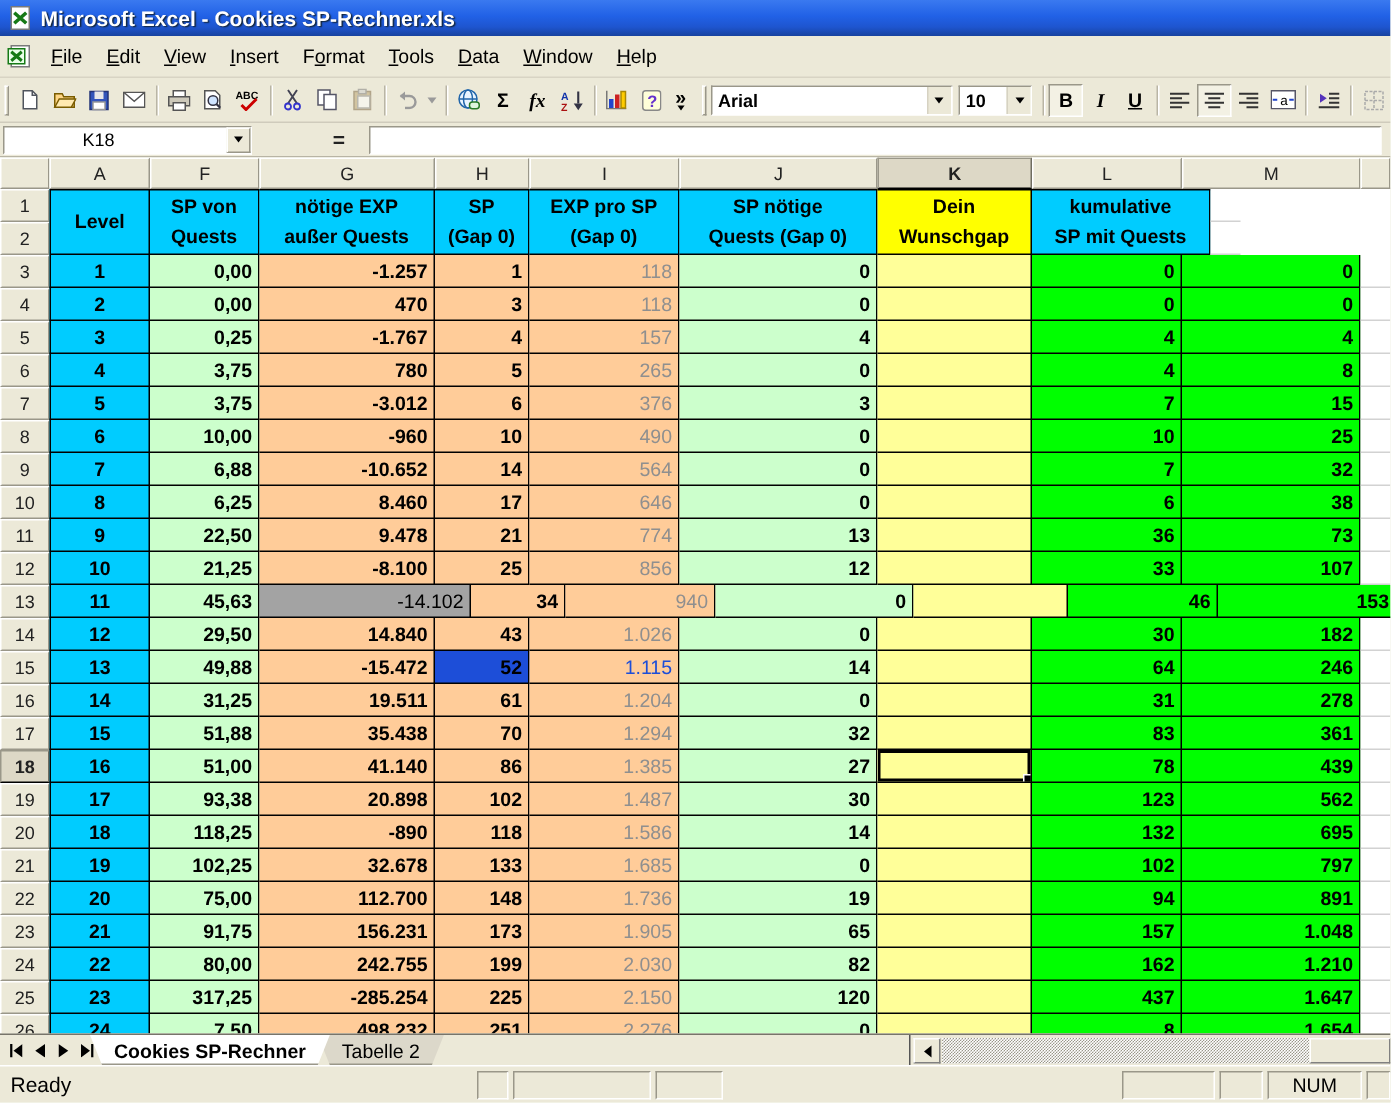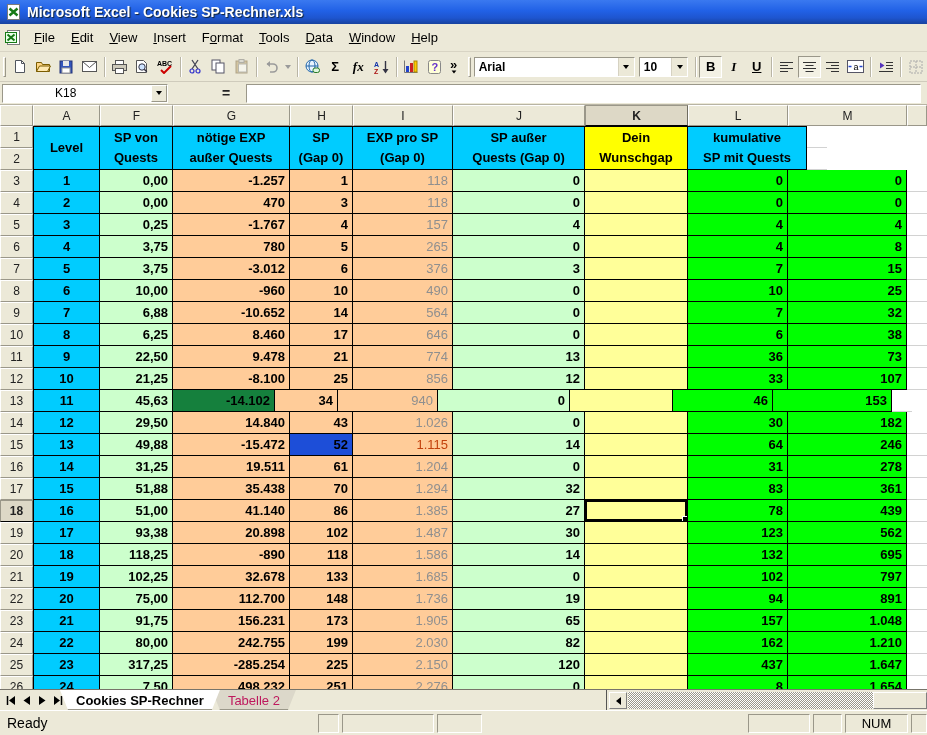--- a/index.html
+++ b/index.html
@@ -81,21 +81,21 @@
 
   
   #tabbar { position:absolute; left:0; top:689px; width:927px; height:21px; background:#ece9d8;
     border-top:1px solid #77746a; }
   .navbtns { position:absolute; left:2px; top:2px; display:flex; }
   .navbtn { width:16px; height:17px; display:flex; align-items:center; justify-content:center; }
   .tabs { position:absolute; left:68px; top:0; display:flex; height:20px; }
   .tab { height:20px; display:flex; align-items:center; padding:0 16px; font-size:13px;
     clip-path: polygon(0 0, 100% 0, calc(100% - 8px) 100%, 8px 100%); margin-left:-8px; }
   .tab.active { background:#fff; font-weight:bold; color:#000; z-index:2; box-shadow:inset 0 -1px 0 #9a9789; }
-  .tab.inactive { background:#dcd8ca; color:#be185d; z-index:1; box-shadow:inset 0 -1px 0 #9a9789; }
+  .tab.inactive { background:#dcd8ca; color:#000000; z-index:1; box-shadow:inset 0 -1px 0 #9a9789; }
   .tab-divider { position:absolute; left:606px; top:0; width:1px; height:21px; background:#555; }
   .hsb-arrow { position:absolute; left:609px; top:2px; width:18px; height:17px; background:#ece9d8;
     border:1px solid; border-color:#fff #808080 #808080 #fff; display:flex; align-items:center; justify-content:center; }
   .hsb-arrow .tri { width:0; height:0; border-top:4px solid transparent; border-bottom:4px solid transparent; border-right:5px solid #000; }
   .hsb-track { position:absolute; left:628px; top:2px; width:245px; height:17px; background-color:#fff;
     background-image:
       linear-gradient(45deg,#9a9789 25%,transparent 25%,transparent 75%,#9a9789 75%),
       linear-gradient(45deg,#9a9789 25%,transparent 25%,transparent 75%,#9a9789 75%);
     background-size:2px 2px; background-position:0 0,1px 1px; }
   .hsb-thumb { position:absolute; left:873px; top:2px; width:54px; height:17px; background:#ece9d8;
@@ -395,21 +395,21 @@
       </div>
       <div class="bandcell" style="width: 63px; background: rgb(0, 204, 255);">
         <span>SP</span>
         <span>(Gap 0)</span>
       </div>
       <div class="bandcell" style="width: 100px; background: rgb(0, 204, 255);">
         <span>EXP pro SP</span>
         <span>(Gap 0)</span>
       </div>
       <div class="bandcell" style="width: 132px; background: rgb(0, 204, 255);">
-        <span>SP außer</span>
+        <span>SP nötige</span>
         <span>Quests (Gap 0)</span>
       </div>
       <div class="bandcell" style="width: 103px; background: rgb(255, 255, 0);">
         <span>Dein</span>
         <span>Wunschgap</span>
       </div>
       <div class="bandcell" style="width: 119px; background: rgb(0, 204, 255);">
         <span>kumulative</span>
         <span>SP mit Quests</span>
       </div>
@@ -546,21 +546,21 @@
         <div class="cell" style="width: 132px; background: rgb(204, 255, 204); justify-content: flex-end; font-weight: bold;">12</div>
         <div class="cell" style="width: 103px; background: rgb(255, 255, 153); justify-content: flex-end; font-weight: bold;"></div>
         <div class="cell" style="width: 100px; background: rgb(0, 255, 0); justify-content: flex-end; font-weight: bold;">33</div>
         <div class="cell" style="width: 119px; background: rgb(0, 255, 0); justify-content: flex-end; font-weight: bold;">107</div>
         <div class="row-filler"></div>
       </div>
       <div class="data-row">
         <div class="hdrbox rowhead">13</div>
         <div class="cell first" style="width: 67px; background: rgb(0, 204, 255); justify-content: center; font-weight: bold;">11</div>
         <div class="cell" style="width: 73px; background: rgb(204, 255, 204); justify-content: flex-end; font-weight: bold;">45,63</div>
-        <div class="cell" style="width: 102px; background: #15803d; justify-content: flex-end; font-weight: bold;">-14.102</div>
+        <div class="cell" style="width: 141px; background: #a3a3a3; justify-content: flex-end; font-weight: normal;">-14.102</div>
         <div class="cell" style="width: 63px; background: rgb(255, 204, 153); justify-content: flex-end; font-weight: bold;">34</div>
         <div class="cell" style="width: 100px; background: rgb(255, 204, 153); justify-content: flex-end; font-weight: normal; color: rgb(143, 143, 143);">940</div>
         <div class="cell" style="width: 132px; background: rgb(204, 255, 204); justify-content: flex-end; font-weight: bold;">0</div>
         <div class="cell" style="width: 103px; background: rgb(255, 255, 153); justify-content: flex-end; font-weight: bold;"></div>
         <div class="cell" style="width: 100px; background: rgb(0, 255, 0); justify-content: flex-end; font-weight: bold;">46</div>
         <div class="cell" style="width: 119px; background: rgb(0, 255, 0); justify-content: flex-end; font-weight: bold;">153</div>
         <div class="row-filler"></div>
       </div>
       <div class="data-row">
         <div class="hdrbox rowhead">14</div>
@@ -574,21 +574,21 @@
         <div class="cell" style="width: 100px; background: rgb(0, 255, 0); justify-content: flex-end; font-weight: bold;">30</div>
         <div class="cell" style="width: 119px; background: rgb(0, 255, 0); justify-content: flex-end; font-weight: bold;">182</div>
         <div class="row-filler"></div>
       </div>
       <div class="data-row">
         <div class="hdrbox rowhead">15</div>
         <div class="cell first" style="width: 67px; background: rgb(0, 204, 255); justify-content: center; font-weight: bold;">13</div>
         <div class="cell" style="width: 73px; background: rgb(204, 255, 204); justify-content: flex-end; font-weight: bold;">49,88</div>
         <div class="cell" style="width: 117px; background: rgb(255, 204, 153); justify-content: flex-end; font-weight: bold;">-15.472</div>
         <div class="cell" style="width: 63px; background: #1d4ed8; justify-content: flex-end; font-weight: bold;">52</div>
-        <div class="cell" style="width: 100px; background: rgb(255, 204, 153); justify-content: flex-end; font-weight: normal; color: #c2410c;">1.115</div>
+        <div class="cell" style="width: 100px; background: rgb(255, 204, 153); justify-content: flex-end; font-weight: normal; color: #1d4ed8;">1.115</div>
         <div class="cell" style="width: 132px; background: rgb(204, 255, 204); justify-content: flex-end; font-weight: bold;">14</div>
         <div class="cell" style="width: 103px; background: rgb(255, 255, 153); justify-content: flex-end; font-weight: bold;"></div>
         <div class="cell" style="width: 100px; background: rgb(0, 255, 0); justify-content: flex-end; font-weight: bold;">64</div>
         <div class="cell" style="width: 119px; background: rgb(0, 255, 0); justify-content: flex-end; font-weight: bold;">246</div>
         <div class="row-filler"></div>
       </div>
       <div class="data-row">
         <div class="hdrbox rowhead">16</div>
         <div class="cell first" style="width: 67px; background: rgb(0, 204, 255); justify-content: center; font-weight: bold;">14</div>
         <div class="cell" style="width: 73px; background: rgb(204, 255, 204); justify-content: flex-end; font-weight: bold;">31,25</div>

